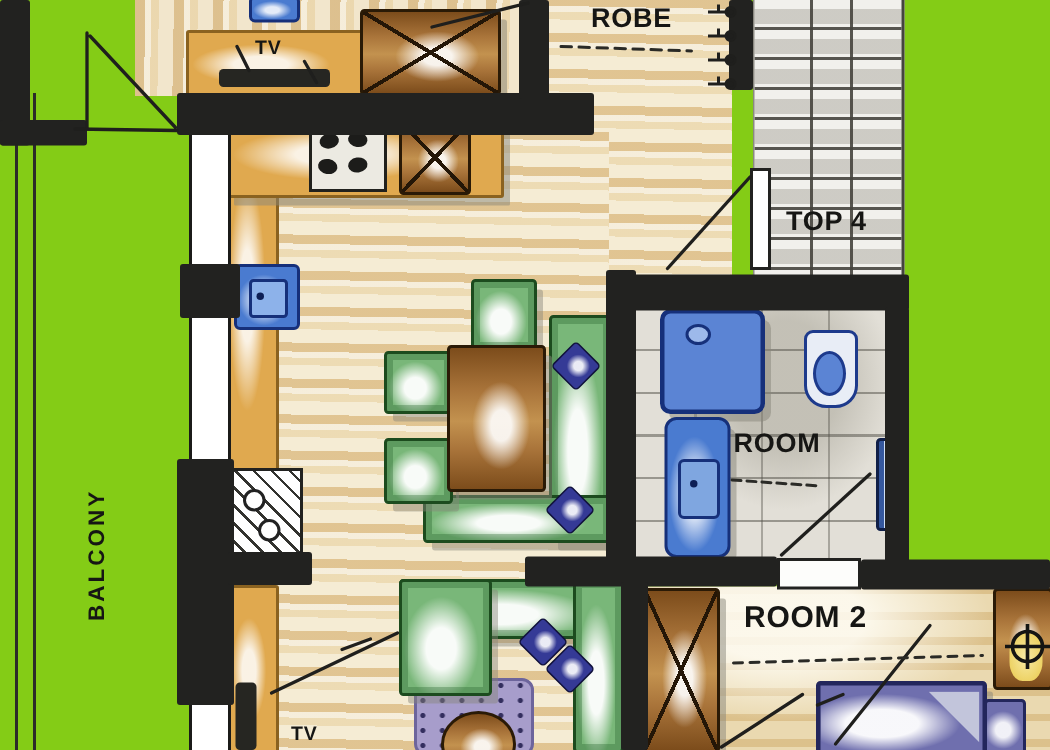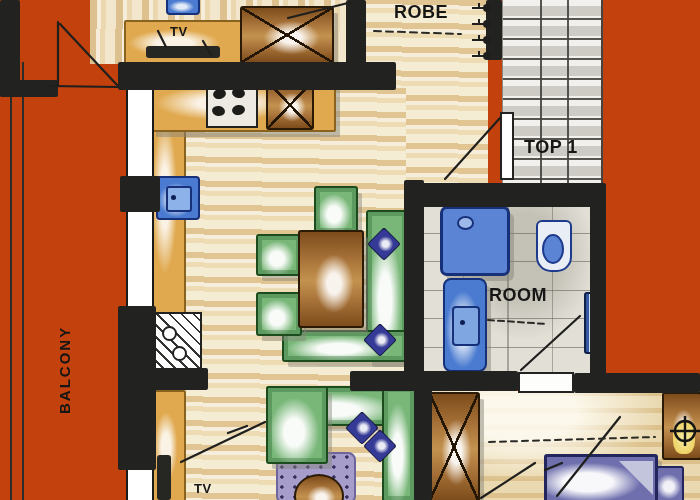--- a/index.html
+++ b/index.html
@@ -1,16 +1,16 @@
 <!DOCTYPE html>
 <html><head>
 <meta charset="utf-8">
 <style>
   html,body{margin:0;padding:0;background:#fff;}
-  .plan{position:relative;width:700px;height:500px;background:#c2410c;overflow:hidden;
+  .plan{position:relative;width:700px;height:500px;background:#84cc16;overflow:hidden;
         font-family:"Liberation Sans",sans-serif;color:#1b1b19;}
   .abs{position:absolute;}
   
   .wall{position:absolute;background:#222220;border-radius:2px;z-index:40;}
   .window{position:absolute;background:#ffffff;border-left:2px solid #1b1b19;border-right:2px solid #1b1b19;z-index:41;}
   .rail{position:absolute;background:#2b2b29;z-index:5;}
   
   .floor{position:absolute;z-index:1;}
   .wood-h{background-color:#f5ecd4;
     background-image:repeating-linear-gradient(181deg,rgba(208,164,92,.55) 0 6px,rgba(246,238,220,.9) 6px 10px,rgba(222,188,120,.35) 10px 15px,rgba(0,0,0,0) 15px 24px);}
@@ -160,22 +160,23 @@
 
   <div class="brown xmark ms" style="left:428px;top:392px;width:48px;height:106px;"></div>
   <div class="abs ms" style="left:544px;top:454px;width:108px;height:46px;background:#6f6fae;border:3px solid #23265c;border-radius:3px;z-index:13;background-image:radial-gradient(ellipse at 38% 55%,rgba(255,255,255,.95) 0 26%,rgba(0,0,0,0) 55%);">
     <div class="abs" style="right:2px;top:4px;width:34px;height:34px;background:#c2c5db;clip-path:polygon(0 0,100% 0,100% 100%);"></div>
   </div>
   <div class="abs" style="left:656px;top:466px;width:24px;height:34px;background:#6f6fae;border:2.5px solid #23265c;border-radius:3px;z-index:13;background-image:radial-gradient(circle at 45% 55%,rgba(255,255,255,.9) 0 22%,rgba(0,0,0,0) 55%);"></div>
   <div class="brown" style="left:662px;top:392px;width:36px;height:64px;"></div>
   <div class="lampglow" style="left:673px;top:422px;width:22px;height:32px;"></div>
 
   <div class="lbl" style="left:394px;top:2px;font-size:18px;">ROBE</div>
-  <div class="lbl" style="left:524px;top:137px;font-size:18px;">TOP 1</div>
+  <div class="lbl" style="left:524px;top:137px;font-size:18px;">TOP 4</div>
   <div class="lbl" style="left:489px;top:285px;font-size:18px;">ROOM</div>
+  <div class="lbl" style="left:496px;top:401px;font-size:20px;">ROOM 2</div>
   <div class="lbl" style="left:170px;top:24px;font-size:13px;">TV</div>
   <div class="lbl" style="left:194px;top:481px;font-size:13px;">TV</div>
   <div class="lbl" style="left:56px;top:414px;font-size:15px;letter-spacing:2px;transform:rotate(-90deg);transform-origin:0 0;">BALCONY</div>
 
   <svg class="overlay" width="700" height="500" viewBox="0 0 700 500">
     <g stroke="#1f1f1d" stroke-width="2.2" stroke-linecap="round" fill="none">
       <path d="M58,22 L58,85 M50,86 L118,87 M60,24 L117,85"></path>
       <path d="M288,18 L352,2"></path>
       <path d="M445,179 L500,118"></path>
       <path d="M521,370 L580,316"></path>

